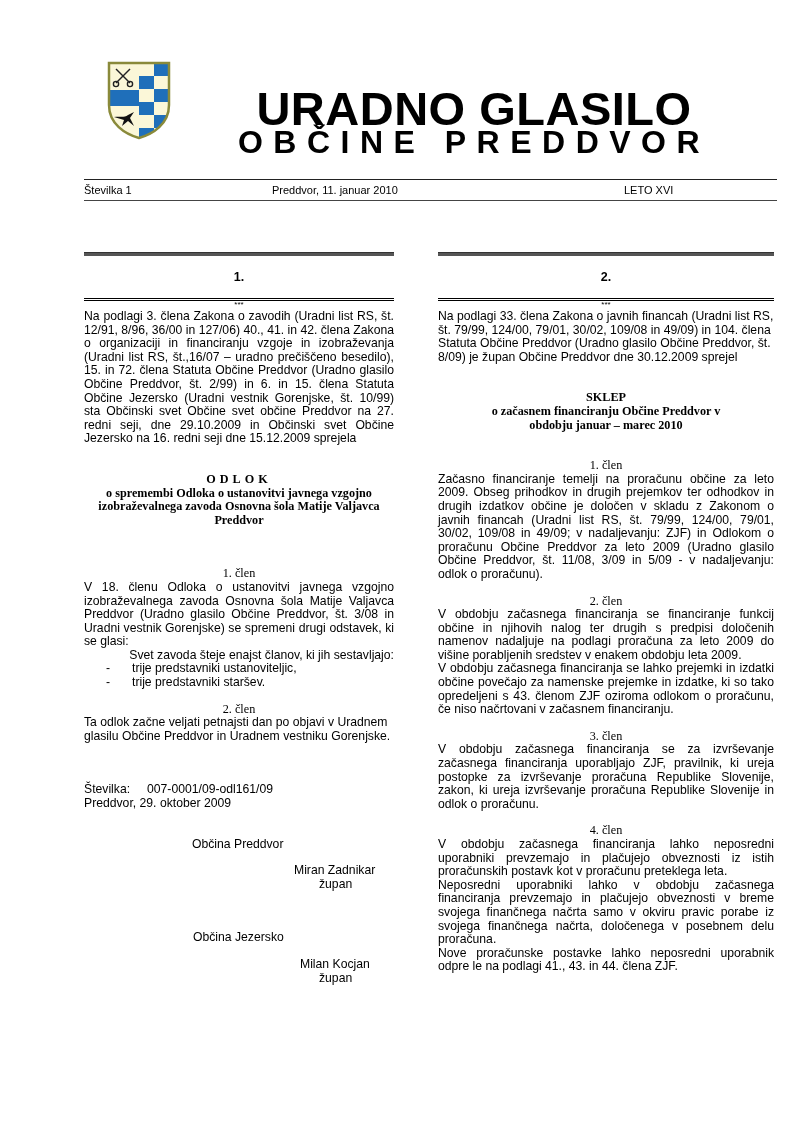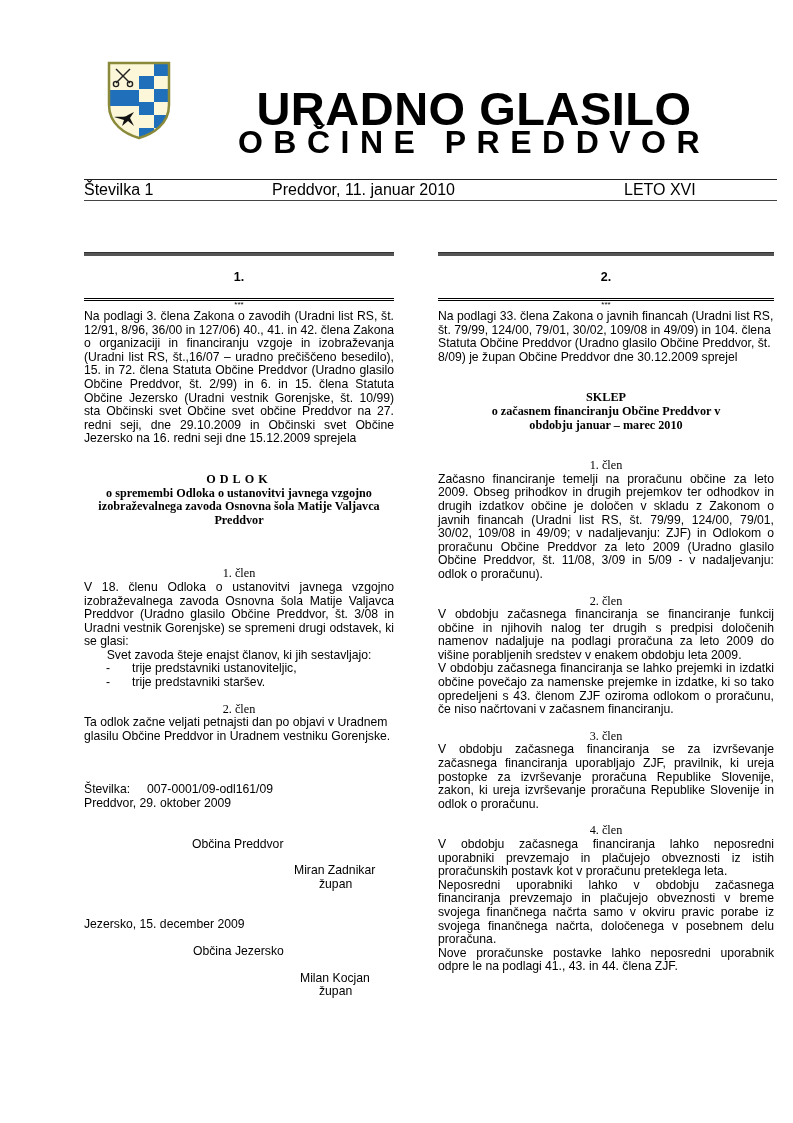--- a/index.html
+++ b/index.html
@@ -7,21 +7,21 @@
          font-family: "Liberation Sans", sans-serif; color: #000; }
   .abs { position: absolute; }
   #crest { left: 106px; top: 60px; width: 66px; height: 80px; }
   #title { left: 200px; top: 83px; width: 548px; text-align: center;
            font-family: "Liberation Sans", sans-serif; font-weight: bold;
            font-size: 47px; letter-spacing: 0.5px; line-height: 52px; }
   #subtitle { left: 200px; top: 127px; width: 548px; text-align: center;
            font-weight: bold; font-size: 32px; letter-spacing: 10.5px; line-height: 30px; }
   #masthead-bar { left: 84px; top: 179px; width: 693px; height: 20px;
            border-top: 1.5px solid #222; border-bottom: 1.5px solid #444;
-           font-size: 16px; line-height: 20px; }
+           font-size: 11px; line-height: 20px; }
   #masthead-bar span { position: absolute; top: 0; }
   .col { position: absolute; font-size: 12.2px; line-height: 13.6px; }
   #col1 { left: 84px; top: 252px; width: 310px; }
   #col2 { left: 438px; top: 252px; width: 336px; }
   .rule-thick { height: 3px; background: #555; border-top: 1px solid #333; }
   .rule-double { height: 0; border-top: 1.5px solid #000; border-bottom: 1px solid #000; padding-top: 1px; }
   .num { text-align: center; font-weight: bold; font-size: 12.5px; height: 42px; line-height: 42px; }
   .stars { text-align: center; font-size: 8px; line-height: 8px; height: 9px; }
   .just { text-align: justify; margin: 0; }
   .center { text-align: center; margin: 0; font-family: Liberation Serif, serif; }
@@ -88,42 +88,41 @@
   <div class="stars">***</div>
   <p class="just">Na podlagi 3. člena Zakona o zavodih (Uradni list RS, št. 12/91, 8/96, 36/00 in 127/06) 40.,  41. in 42. člena Zakona o organizaciji in financiranju vzgoje in izobraževanja (Uradni list RS, št.,16/07 – uradno prečiščeno besedilo), 15. in 72. člena Statuta Občine Preddvor (Uradno glasilo Občine Preddvor, št. 2/99) in 6. in 15. člena Statuta Občine Jezersko (Uradni vestnik Gorenjske, št. 10/99) sta Občinski svet Občine svet občine Preddvor na 27. redni seji, dne 29.10.2009 in Občinski svet Občine Jezersko na 16. redni seji dne 15.12.2009 sprejela</p>
 
   <div style="height:27px"></div>
   <p class="center bold spaced">ODLOK</p>
   <p class="center bold" style="padding:0 6px;">o spremembi Odloka o ustanovitvi javnega vzgojno izobraževalnega zavoda Osnovna šola Matije Valjavca Preddvor</p>
 
   <div style="height:40px"></div>
   <p class="center">1. člen</p>
   <p class="just">V 18. členu Odloka o ustanovitvi javnega vzgojno izobraževalnega zavoda Osnovna šola Matije Valjavca Preddvor (Uradno glasilo Občine Preddvor, št. 3/08 in Uradni vestnik Gorenjske) se spremeni drugi odstavek, ki se glasi:</p>
-  <p class="just" style="text-align:center">Svet zavoda šteje enajst članov, ki jih sestavljajo:</p>
+  <p class="just" style="text-align:right">Svet zavoda šteje enajst članov, ki jih sestavljajo:</p>
   <ul class="dash">
     <li>trije predstavniki ustanoviteljic,</li>
     <li>trije predstavniki staršev.</li>
   </ul>
 
   <div style="height:13px"></div>
   <p class="center">2. člen</p>
   <p class="just" style="text-align:left">Ta odlok začne veljati petnajsti dan po objavi v Uradnem glasilu Občine Preddvor in Uradnem vestniku Gorenjske.</p>
 
   <div style="height:40px"></div>
   <p style="margin:0;white-space:pre">Številka:     007-0001/09-odl161/09</p>
   <p style="margin:0">Preddvor, 29. oktober 2009</p>
 
   <div style="height:27px"></div>
   <p style="margin:0;padding-left:108px">Občina Preddvor</p>
   <div style="height:13px"></div>
   <p style="margin:0;padding-left:210px">Miran Zadnikar</p>
   <p style="margin:0;padding-left:235px">župan</p>
 
   <div style="height:27px"></div>
-  <p style="margin:0">Jezersko, 15. december 2009</p>
   <div style="height:13px"></div>
   <p style="margin:0;padding-left:109px">Občina Jezersko</p>
   <div style="height:13px"></div>
   <p style="margin:0;padding-left:216px">Milan Kocjan</p>
   <p style="margin:0;padding-left:235px">župan</p>
 </div>
 
 <div id="col2" class="col">
   <div class="rule-thick"></div>
   <div class="num">2.</div>

